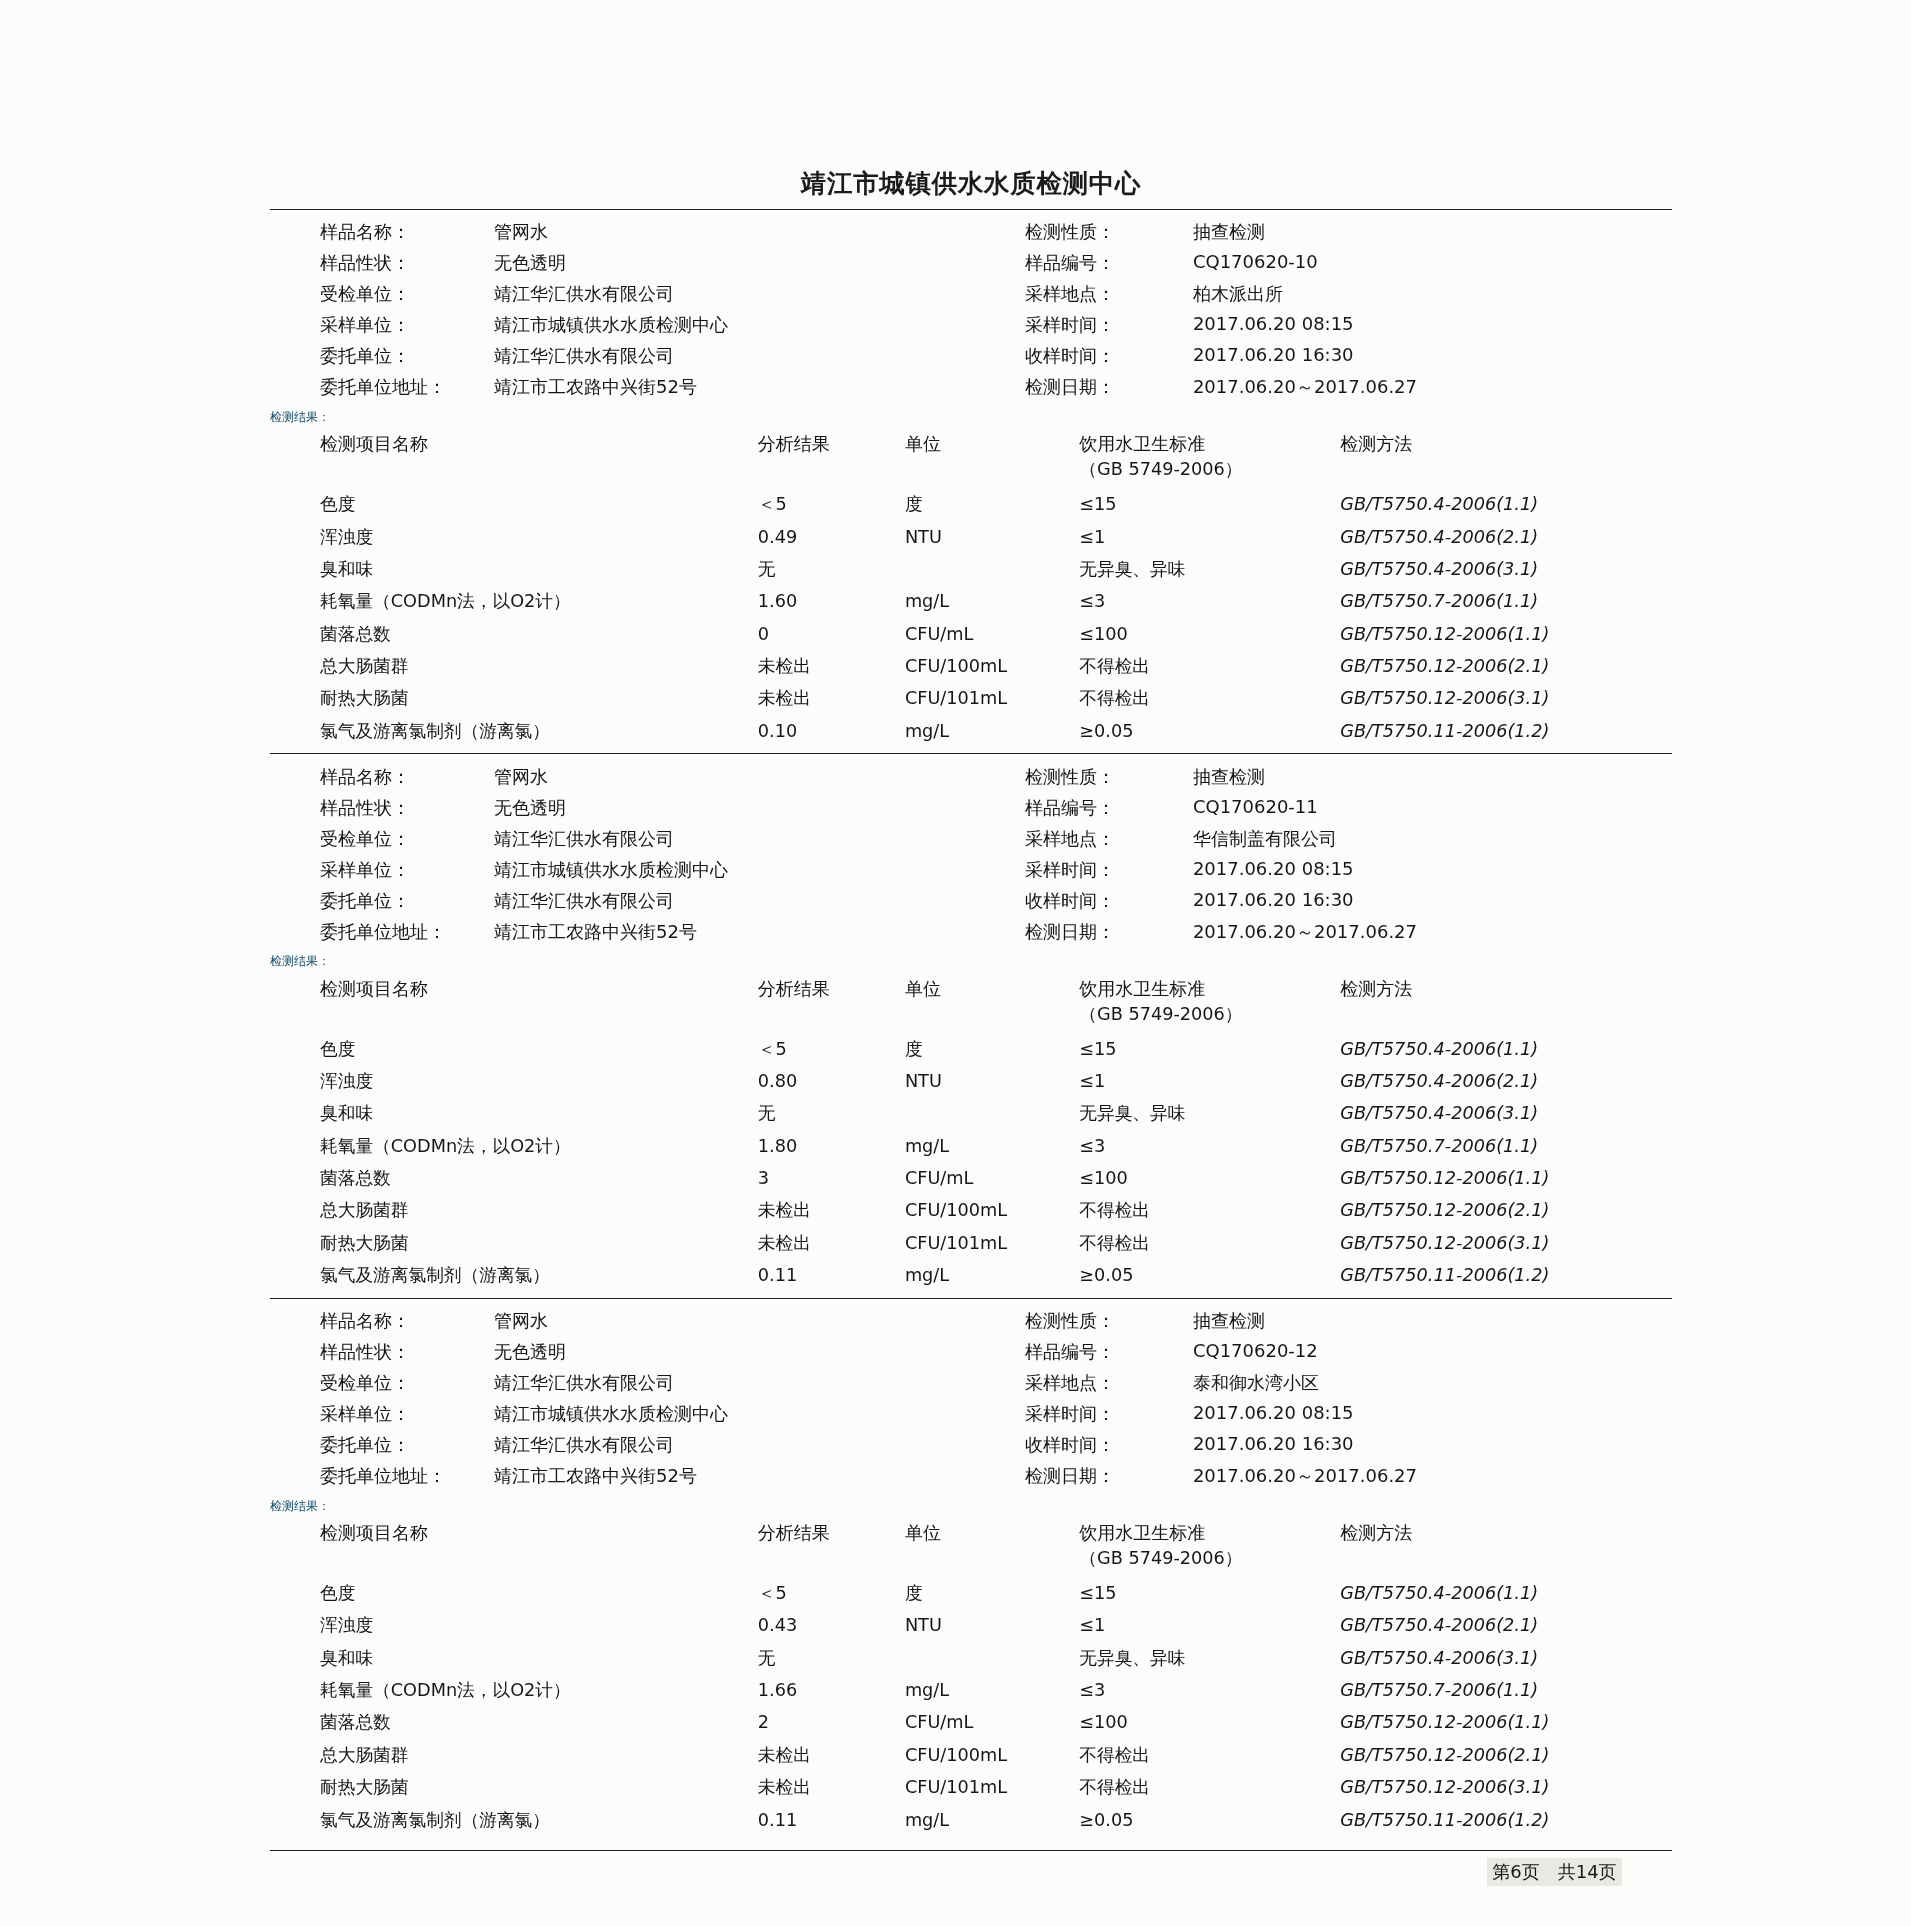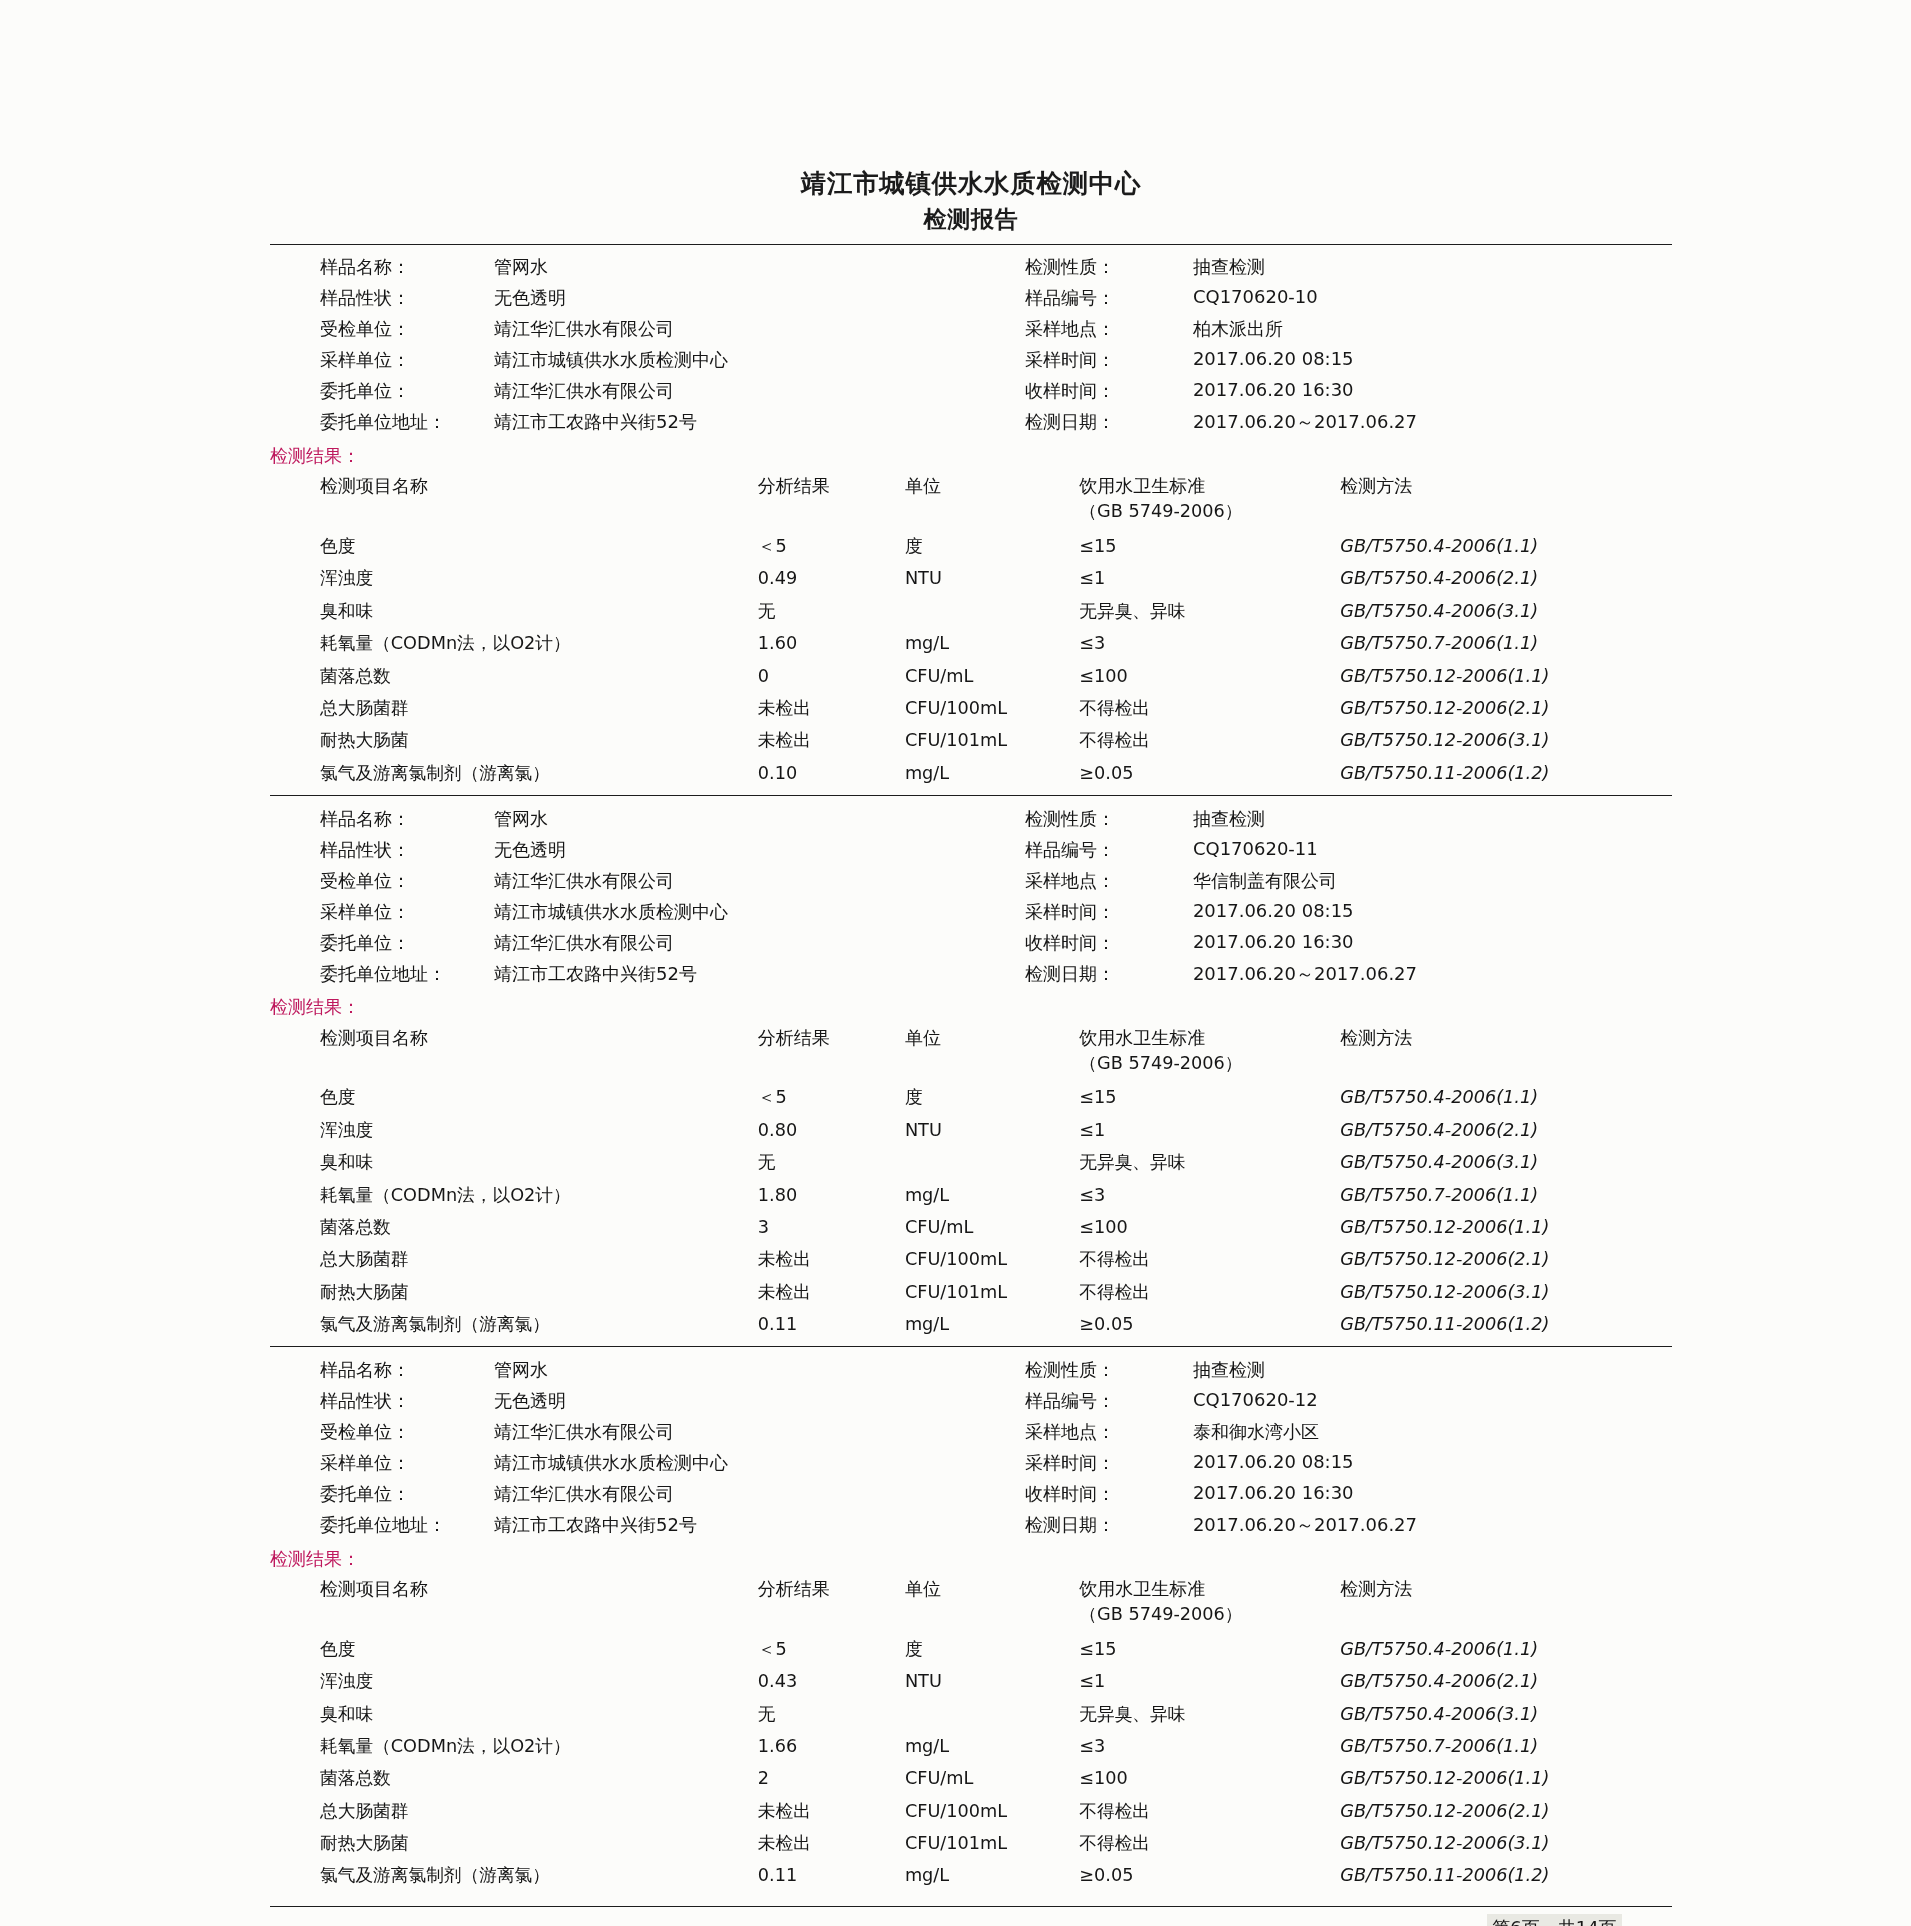--- a/index.html
+++ b/index.html
@@ -83,23 +83,23 @@
     margin-top: 39px;
   }
   .meta-value-2 {
     width: 462px;
     margin-left: 25px;
   }
   .ascii {
     font-family: "Liberation Serif", serif;
   }
   .results-label {
-    font-size: 18px;
+    font-size: 12px;
     font-family: "DejaVu Sans", sans-serif;
-    color: #be185d;
+    color: #0c4a6e;
     margin-top: 6.2px;
     margin-bottom: 2.3px;
     padding-left: 0px;
   }
   .res-table {
     width: 100%;
     border-collapse: collapse;
   }
   .res-table td, .res-table th {
     font-size: 17.7px;
@@ -157,21 +157,20 @@
 </style>
 </head>
 <body>
 
 <div class="page">
   <div class="sheet"></div>
 
   <div class="content">
 
     <div class="doc-title">靖江市城镇供水水质检测中心</div>
-    <div class="doc-subtitle">检测报告</div>
 
     <hr class="hr-main">
 
     <div class="report-block">
       <table class="meta-table">
         <tbody>
             <tr>
           <td class="meta-label">样品名称：</td>
           <td class="meta-value">管网水</td>
           <td class="meta-label-2">检测性质：</td>

